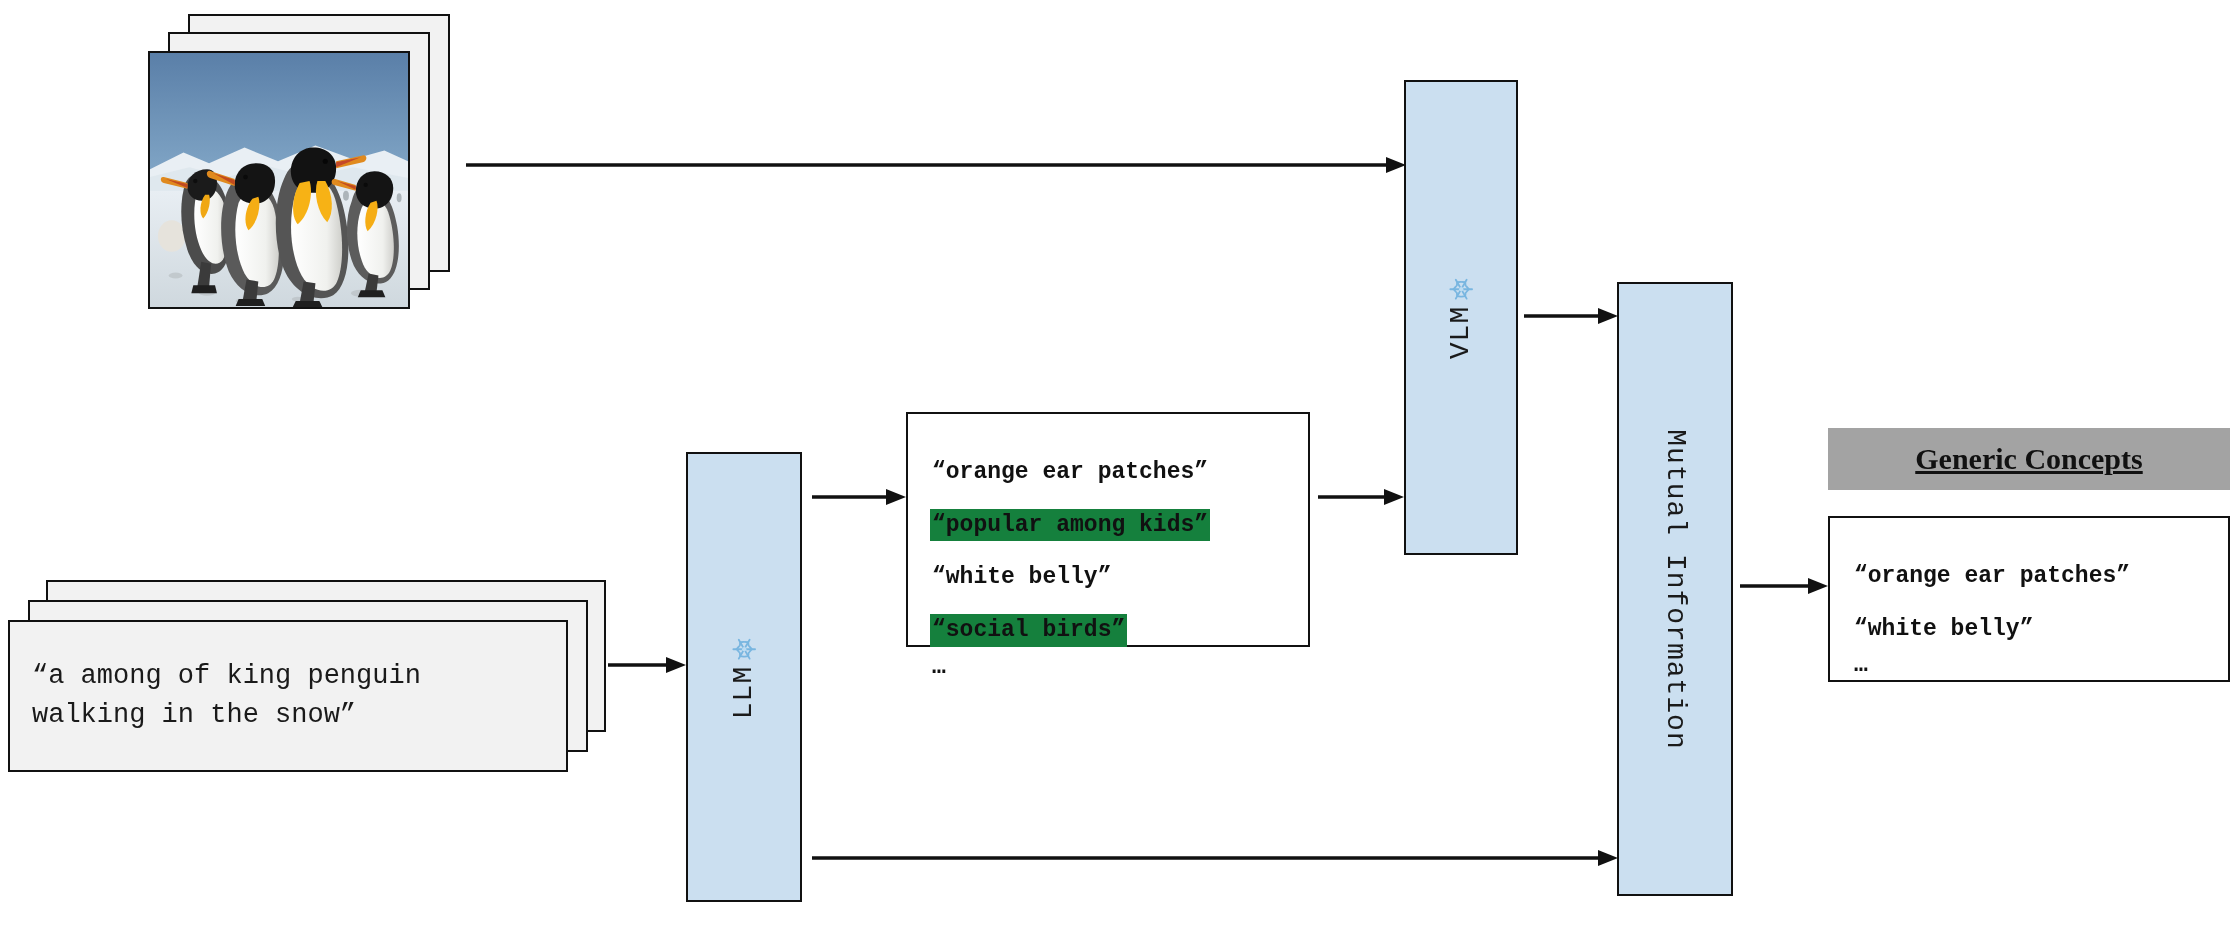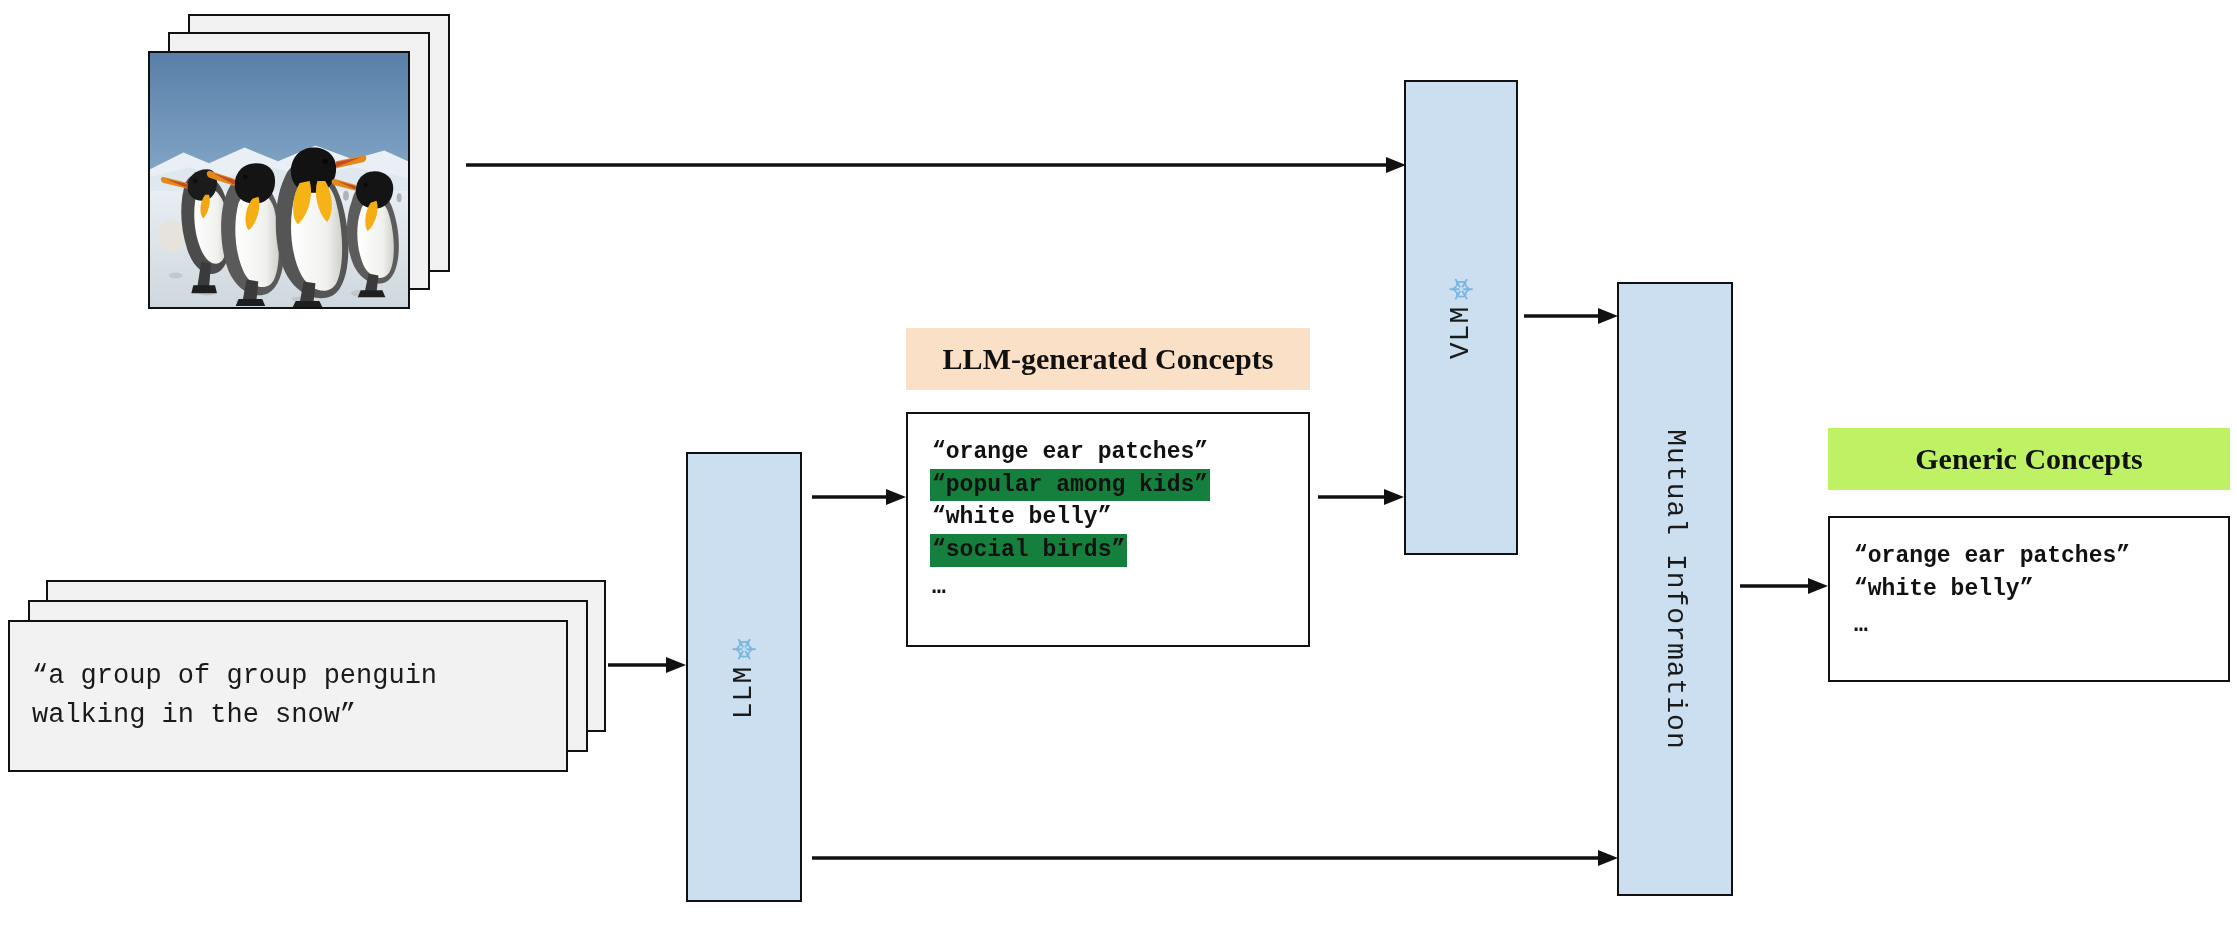--- a/index.html
+++ b/index.html
@@ -96,21 +96,22 @@
     font-size: 30px;
     color: #111;
     box-sizing: border-box;
   }
   #llm-concepts-header {
     left: 906px; top: 328px; width: 404px; height: 62px;
     background: #fbe0c8;
   }
   #generic-concepts-header {
     left: 1828px; top: 428px; width: 402px; height: 62px;
-    background: #bef264;
+    background: #a3a3a3;
+    text-decoration: underline;
   }
 
   .panel-body {
     position: absolute;
     background: #ffffff;
     border: 2px solid #111;
     box-sizing: border-box;
     padding: 22px 22px 18px 22px;
   }
   #llm-concepts-body     { left: 906px; top: 412px; width: 404px; height: 235px; }
@@ -118,20 +119,21 @@
 
   .concept-line {
     font-family: "Liberation Mono", monospace;
     font-weight: bold;
     font-size: 23px;
     line-height: 1.42;
     color: #111;
     white-space: nowrap;
     width: fit-content;
     padding: 0 2px;
+    margin-top: 20px;
   }
   .concept-line.hl { background: #15803d; }
   .concept-line.ellipsis {
     font-weight: bold;
     font-size: 23px;
     letter-spacing: 1px;
     margin-top: 4px;
   }
 
   
@@ -244,21 +246,21 @@
           <path d="M214,241 L236,241 L239,248 L211,248 Z" fill="#1f1f1f"></path>
         </g>
       </svg>
     </div>
   </div>
 
   <div class="cap-stack">
     <div class="cap-card back2"></div>
     <div class="cap-card back1"></div>
     <div class="cap-card front">
-      <div class="cap-text">“a group of group penguin
+      <div class="cap-text">“a among of king penguin
 walking in the snow”</div>
     </div>
   </div>
 
   <div class="vbox" id="llm-box">
     <div class="vbox-inner">
       <span class="vbox-label">LLM</span>
       <svg class="snow" viewBox="0 0 24 24">
         <g stroke="#79b6e0" stroke-width="1.7" stroke-linecap="round" fill="none">
           <line x1="12" y1="2" x2="12" y2="22"></line>
@@ -289,23 +291,20 @@
       </svg>
     </div>
   </div>
 
   <div class="vbox" id="mi-box">
     <div class="vbox-inner cw">
       <span class="vbox-label">Mutual Information</span>
     </div>
   </div>
 
-  <div class="panel-header" id="llm-concepts-header">
-    <span>LLM-generated Concepts</span>
-  </div>
   <div class="panel-body" id="llm-concepts-body">
     <div class="concept-line">“orange ear patches”</div>
     <div class="concept-line hl">“popular among kids”</div>
     <div class="concept-line">“white belly”</div>
     <div class="concept-line hl">“social birds”</div>
     <div class="concept-line ellipsis">…</div>
   </div>
 
   <div class="panel-header" id="generic-concepts-header">
     <span>Generic Concepts</span>

